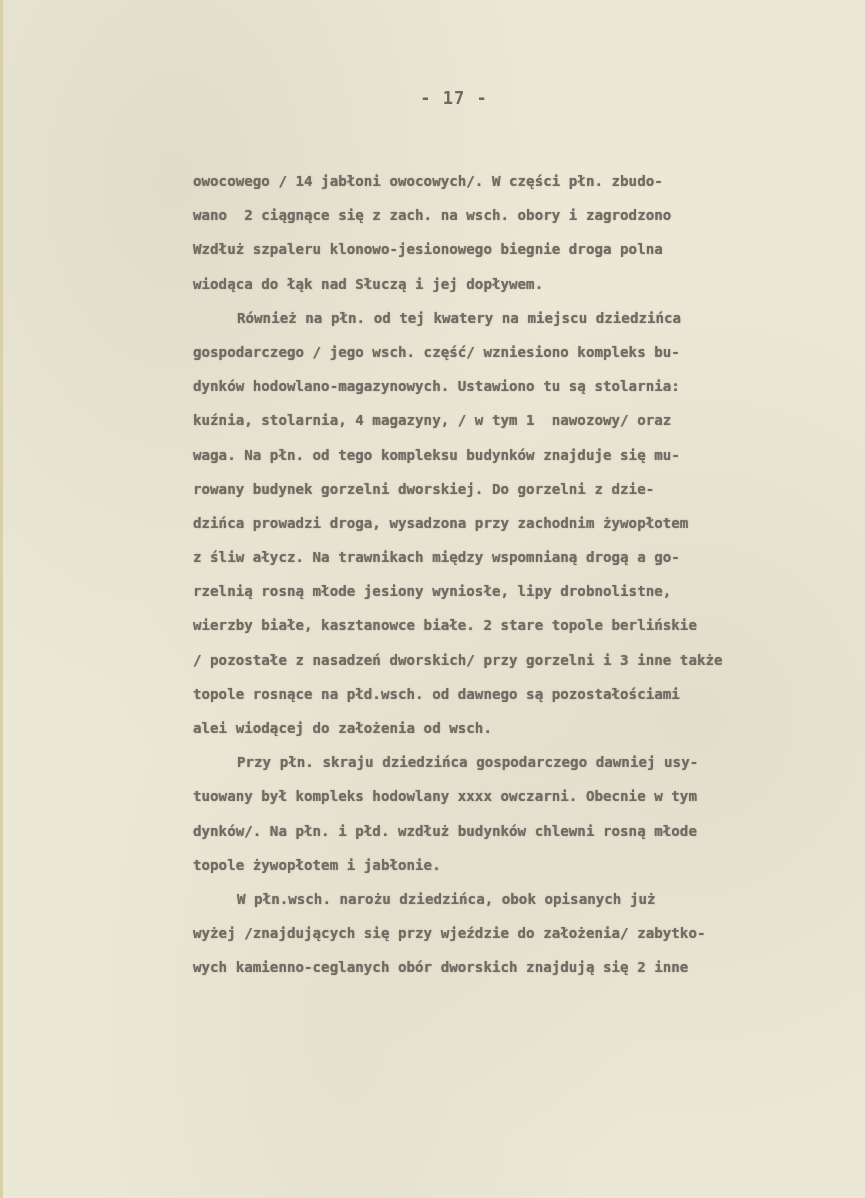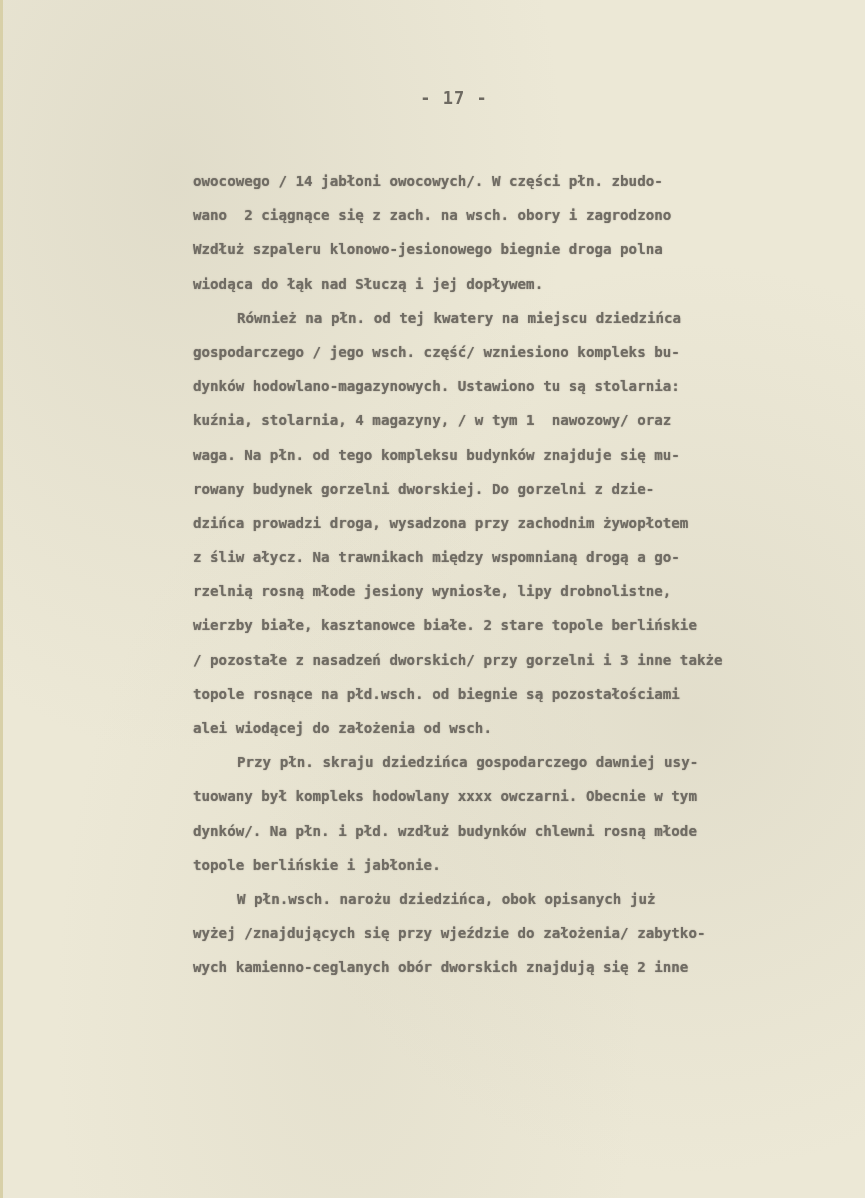--- a/index.html
+++ b/index.html
@@ -49,23 +49,23 @@
       <div class="line">gospodarczego / jego wsch. część/ wzniesiono kompleks bu-</div>
       <div class="line">dynków hodowlano-magazynowych. Ustawiono tu są stolarnia:</div>
       <div class="line">kuźnia, stolarnia, 4 magazyny, / w tym 1  nawozowy/ oraz</div>
       <div class="line">waga. Na płn. od tego kompleksu budynków znajduje się mu-</div>
       <div class="line">rowany budynek gorzelni dworskiej. Do gorzelni z dzie-</div>
       <div class="line">dzińca prowadzi droga, wysadzona przy zachodnim żywopłotem</div>
       <div class="line">z śliw ałycz. Na trawnikach między wspomnianą drogą a go-</div>
       <div class="line">rzelnią rosną młode jesiony wyniosłe, lipy drobnolistne,</div>
       <div class="line">wierzby białe, kasztanowce białe. 2 stare topole berlińskie</div>
       <div class="line">/ pozostałe z nasadzeń dworskich/ przy gorzelni i 3 inne także</div>
-      <div class="line">topole rosnące na płd.wsch. od biegnie są pozostałościami</div>
+      <div class="line">topole rosnące na płd.wsch. od dawnego są pozostałościami</div>
       <div class="line">alei wiodącej do założenia od wsch.</div>
       <div class="line indent">Przy płn. skraju dziedzińca gospodarczego dawniej usy-</div>
       <div class="line">tuowany był kompleks hodowlany xxxx owczarni. Obecnie w tym</div>
       <div class="line">dynków/. Na płn. i płd. wzdłuż budynków chlewni rosną młode</div>
-      <div class="line">topole berlińskie i jabłonie.</div>
+      <div class="line">topole żywopłotem i jabłonie.</div>
       <div class="line indent">W płn.wsch. narożu dziedzińca, obok opisanych już</div>
       <div class="line">wyżej /znajdujących się przy wjeździe do założenia/ zabytko-</div>
       <div class="line">wych kamienno-ceglanych obór dworskich znajdują się 2 inne</div>
     </div>
 </div>
 
 </body></html>

